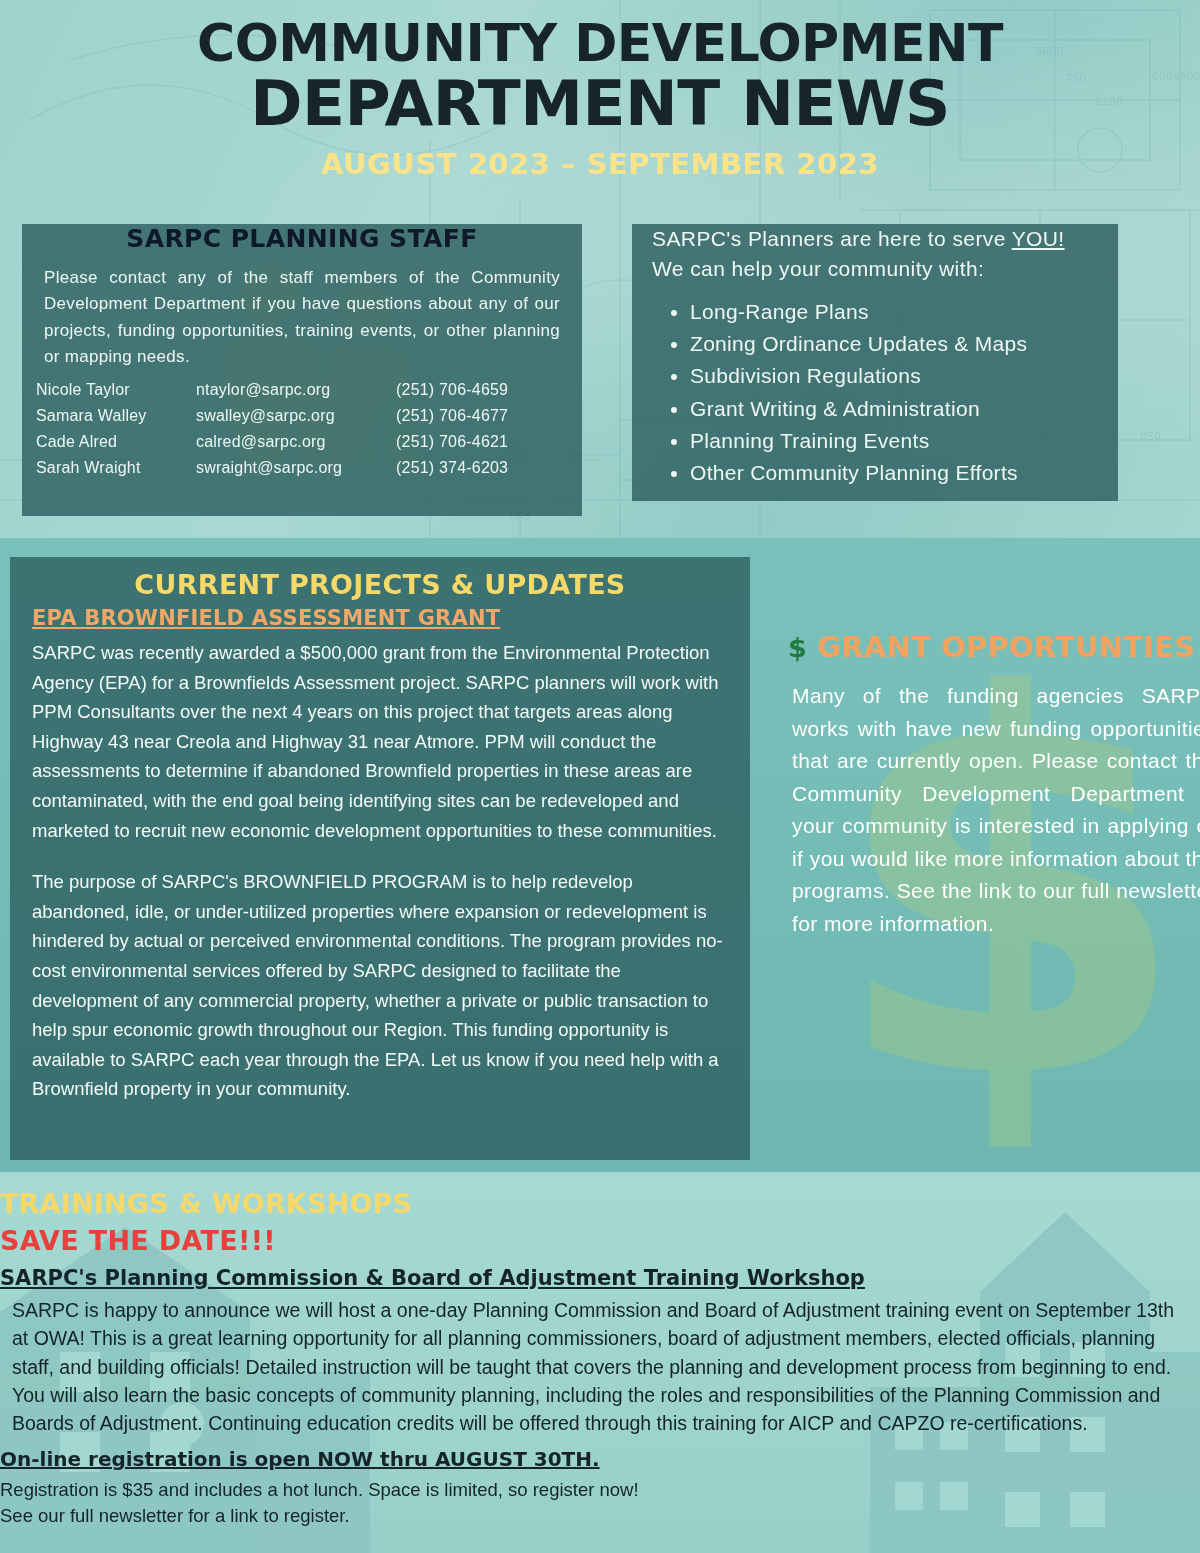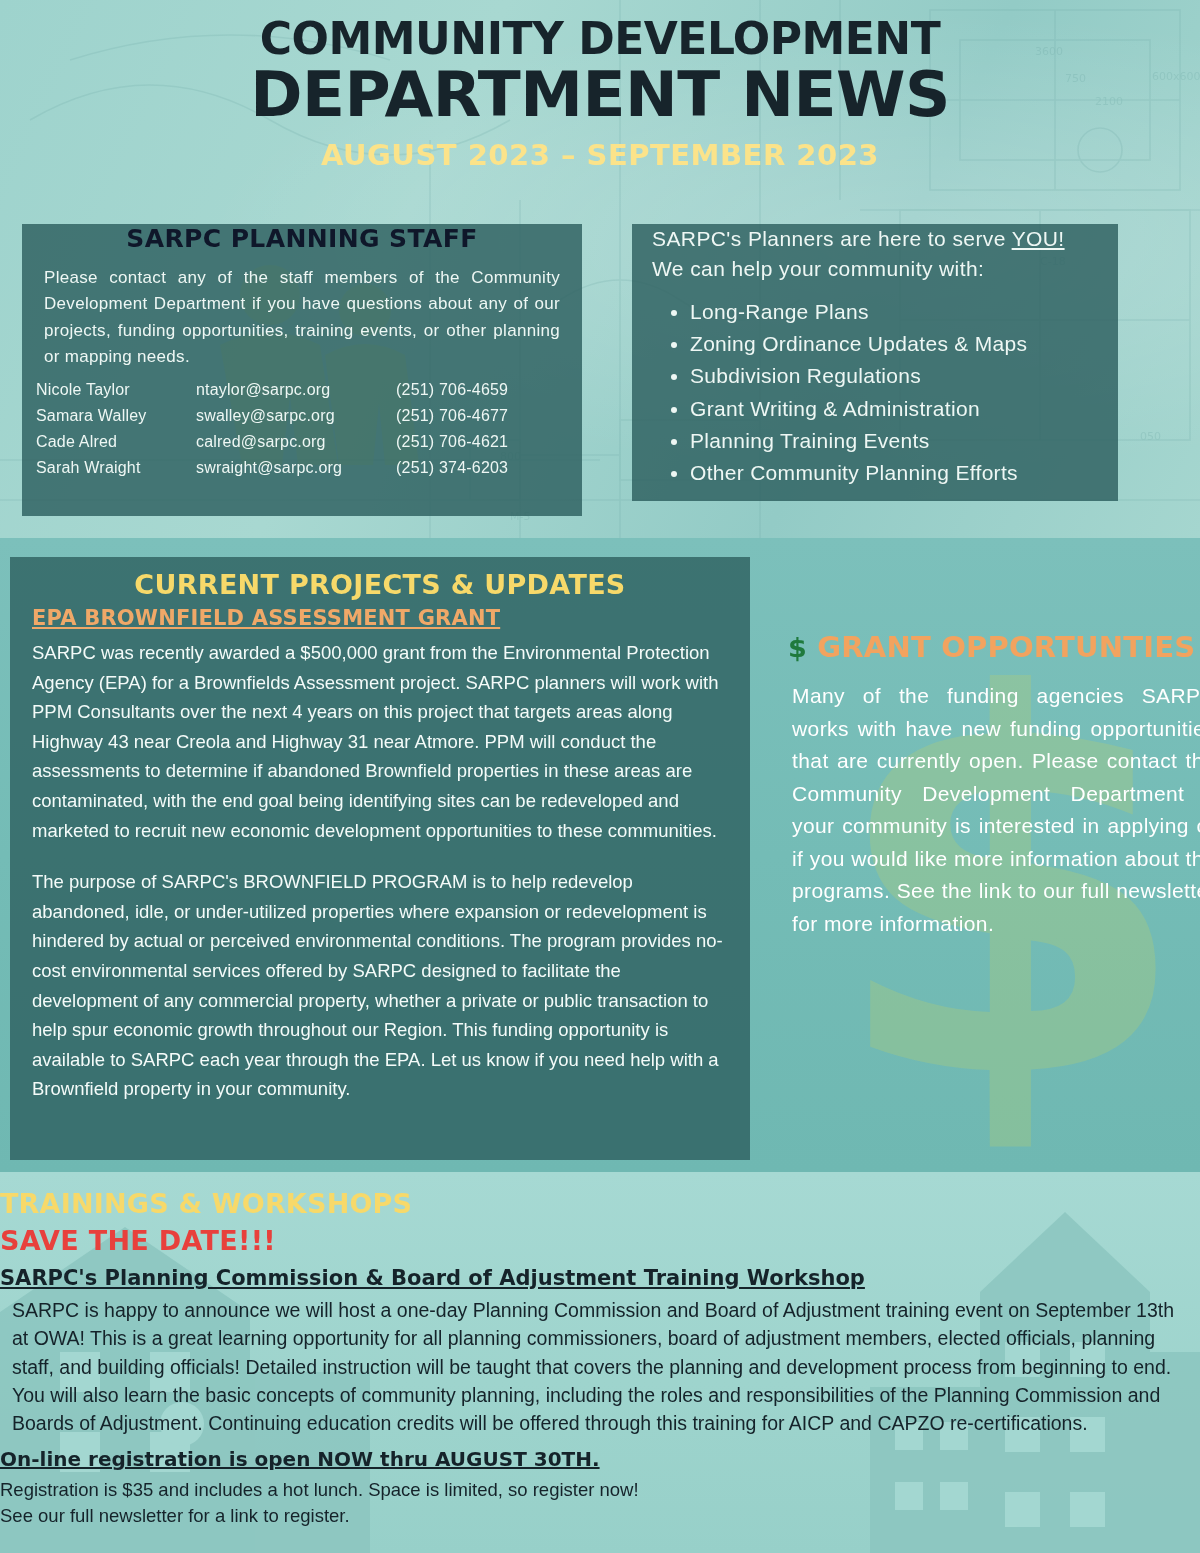--- a/index.html
+++ b/index.html
@@ -63,21 +63,21 @@
     position: absolute;
     left: 0; top: 16px;
     width: 1200px;
     text-align: center;
     z-index: 5;
   }
   .title-line {
     font-family: "DejaVu Sans", sans-serif;
     font-weight: 700;
     color: #17242b;
-    font-size: 44px;
+    font-size: 52px;
     letter-spacing: -0.5px;
     line-height: 1.05;
     text-transform: uppercase;
   }
   .title-line.l2 { font-size: 63px; }
   .subtitle {
     margin-top: 10px;
     font-family: "DejaVu Sans", sans-serif;
     font-weight: 700;
     color: #fbe38a;

